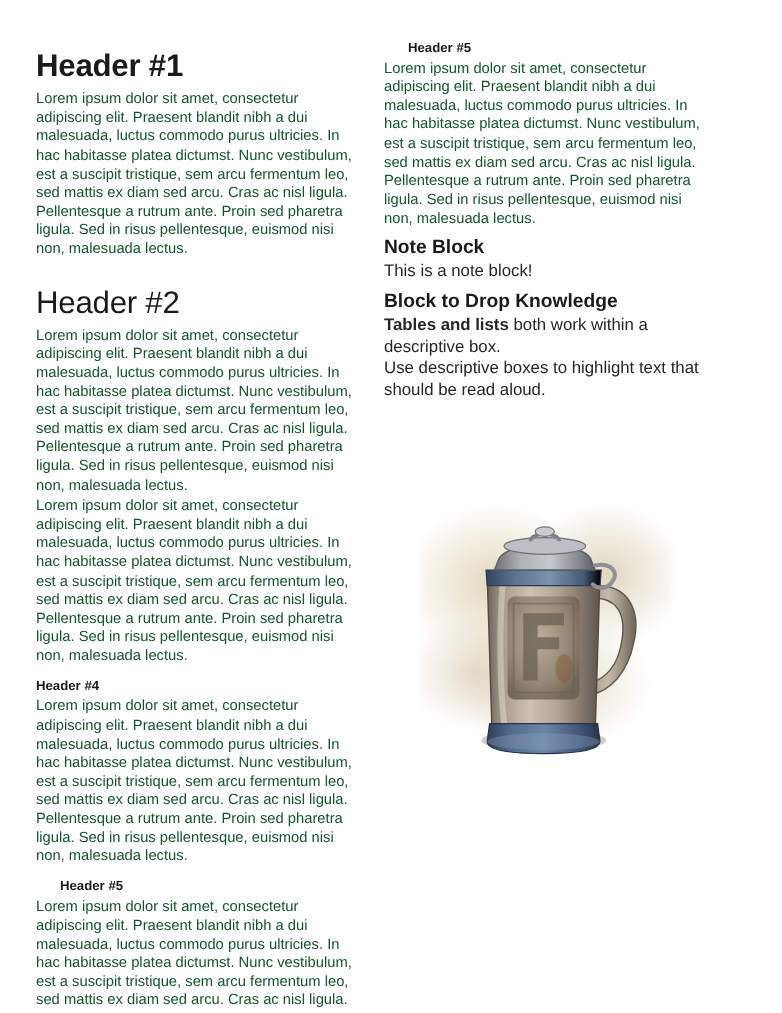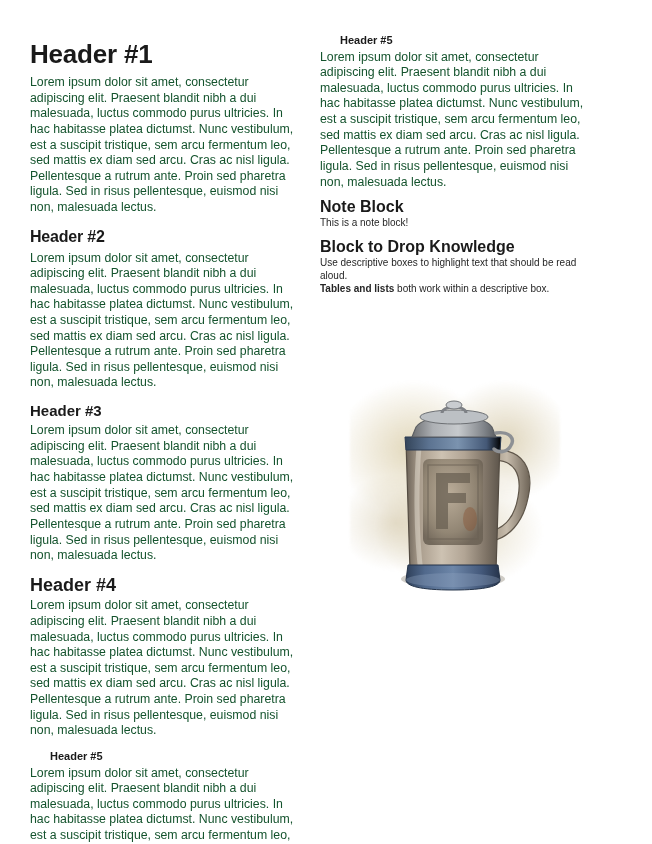--- a/index.html
+++ b/index.html
@@ -36,34 +36,34 @@
   .col-right { padding-top: 0px; }
 
   h1.h1 {
     font-size: 26px;
     font-weight: bold;
     margin: 0 0 6px 0;
     line-height: 1.12;
     letter-spacing: -0.2px;
   }
   h2.h2 {
-    font-size: 16px;
-    font-weight: bold;
-    margin: 12px 0 5px 0;
+    font-size: 26px;
+    font-weight: normal;
+    margin: 22px 0 5px 0;
     line-height: 1.12;
     letter-spacing: -0.2px;
   }
   h3.h3 {
     font-size: 15px;
     font-weight: bold;
     margin: 11px 0 4px 0;
     line-height: 1.15;
   }
   h4.h4 {
-    font-size: 18px;
+    font-size: 11px;
     font-weight: bold;
     margin: 11px 0 3px 0;
     line-height: 1.15;
   }
   h5.h5 {
     font-size: 11px;
     font-weight: bold;
     margin: 11px 0 3px 0;
     line-height: 1.15;
     padding-left: 20px;
@@ -77,21 +77,21 @@
     margin: 0 0 2px 0;
     color: #14532d;
   }
   .note-title {
     font-size: 16px;
     font-weight: bold;
     margin: 7px 0 1px 0;
     line-height: 1.2;
   }
   .note-text {
-    font-size: 10px;
+    font-size: 14px;
     line-height: 1.27;
     margin: 0;
     color: #262626;
   }
   .bold-inline { font-weight: bold; }
 
   .illustration {
     position: relative;
     width: 268px;
     height: 300px;
@@ -125,42 +125,41 @@
   <div class="columns">
 
     <div class="col col-left">
 
       <h1 class="h1">Header #1</h1>
       <p class="body">Lorem ipsum dolor sit amet, consectetur adipiscing elit. Praesent blandit nibh a dui malesuada, luctus commodo purus ultricies. In hac habitasse platea dictumst. Nunc vestibulum, est a suscipit tristique, sem arcu fermentum leo, sed mattis ex diam sed arcu. Cras ac nisl ligula. Pellentesque a rutrum ante. Proin sed pharetra ligula. Sed in risus pellentesque, euismod nisi non, malesuada lectus.</p>
 
       <h2 class="h2">Header #2</h2>
       <p class="body">Lorem ipsum dolor sit amet, consectetur adipiscing elit. Praesent blandit nibh a dui malesuada, luctus commodo purus ultricies. In hac habitasse platea dictumst. Nunc vestibulum, est a suscipit tristique, sem arcu fermentum leo, sed mattis ex diam sed arcu. Cras ac nisl ligula. Pellentesque a rutrum ante. Proin sed pharetra ligula. Sed in risus pellentesque, euismod nisi non, malesuada lectus.</p>
 
-      <h3 class="h3">Header #3</h3>
       <p class="body">Lorem ipsum dolor sit amet, consectetur adipiscing elit. Praesent blandit nibh a dui malesuada, luctus commodo purus ultricies. In hac habitasse platea dictumst. Nunc vestibulum, est a suscipit tristique, sem arcu fermentum leo, sed mattis ex diam sed arcu. Cras ac nisl ligula. Pellentesque a rutrum ante. Proin sed pharetra ligula. Sed in risus pellentesque, euismod nisi non, malesuada lectus.</p>
 
       <h4 class="h4">Header #4</h4>
       <p class="body">Lorem ipsum dolor sit amet, consectetur adipiscing elit. Praesent blandit nibh a dui malesuada, luctus commodo purus ultricies. In hac habitasse platea dictumst. Nunc vestibulum, est a suscipit tristique, sem arcu fermentum leo, sed mattis ex diam sed arcu. Cras ac nisl ligula. Pellentesque a rutrum ante. Proin sed pharetra ligula. Sed in risus pellentesque, euismod nisi non, malesuada lectus.</p>
 
       <h5 class="h5">Header #5</h5>
       <p class="body">Lorem ipsum dolor sit amet, consectetur adipiscing elit. Praesent blandit nibh a dui malesuada, luctus commodo purus ultricies. In hac habitasse platea dictumst. Nunc vestibulum, est a suscipit tristique, sem arcu fermentum leo, sed mattis ex diam sed arcu. Cras ac nisl ligula. Pellentesque a rutrum ante. Proin sed pharetra ligula. Sed in risus pellentesque, euismod nisi non, malesuada lectus.</p>
 
     </div>
 
     <div class="col col-right">
 
       <h5 class="h5 h5-top">Header #5</h5>
       <p class="body">Lorem ipsum dolor sit amet, consectetur adipiscing elit. Praesent blandit nibh a dui malesuada, luctus commodo purus ultricies. In hac habitasse platea dictumst. Nunc vestibulum, est a suscipit tristique, sem arcu fermentum leo, sed mattis ex diam sed arcu. Cras ac nisl ligula. Pellentesque a rutrum ante. Proin sed pharetra ligula. Sed in risus pellentesque, euismod nisi non, malesuada lectus.</p>
 
       <div class="note-title">Note Block</div>
       <p class="note-text">This is a note block!</p>
 
       <div class="note-title">Block to Drop Knowledge</div>
+      <p class="note-text"><span class="bold-inline">Tables and lists</span><span> both work within a descriptive box.</span></p>
       <p class="note-text">Use descriptive boxes to highlight text that should be read aloud.</p>
-      <p class="note-text"><span class="bold-inline">Tables and lists</span><span> both work within a descriptive box.</span></p>
 
       <div class="illustration">
         <div class="stain"></div>
         <svg class="stein" viewBox="0 0 268 300" aria-hidden="true">
           <defs>
             <linearGradient id="bodyGrad" x1="0" y1="0" x2="1" y2="0">
               <stop offset="0%" stop-color="#6b6257"></stop>
               <stop offset="14%" stop-color="#a99c8c"></stop>
               <stop offset="38%" stop-color="#cdc2b2"></stop>
               <stop offset="62%" stop-color="#b2a595"></stop>

